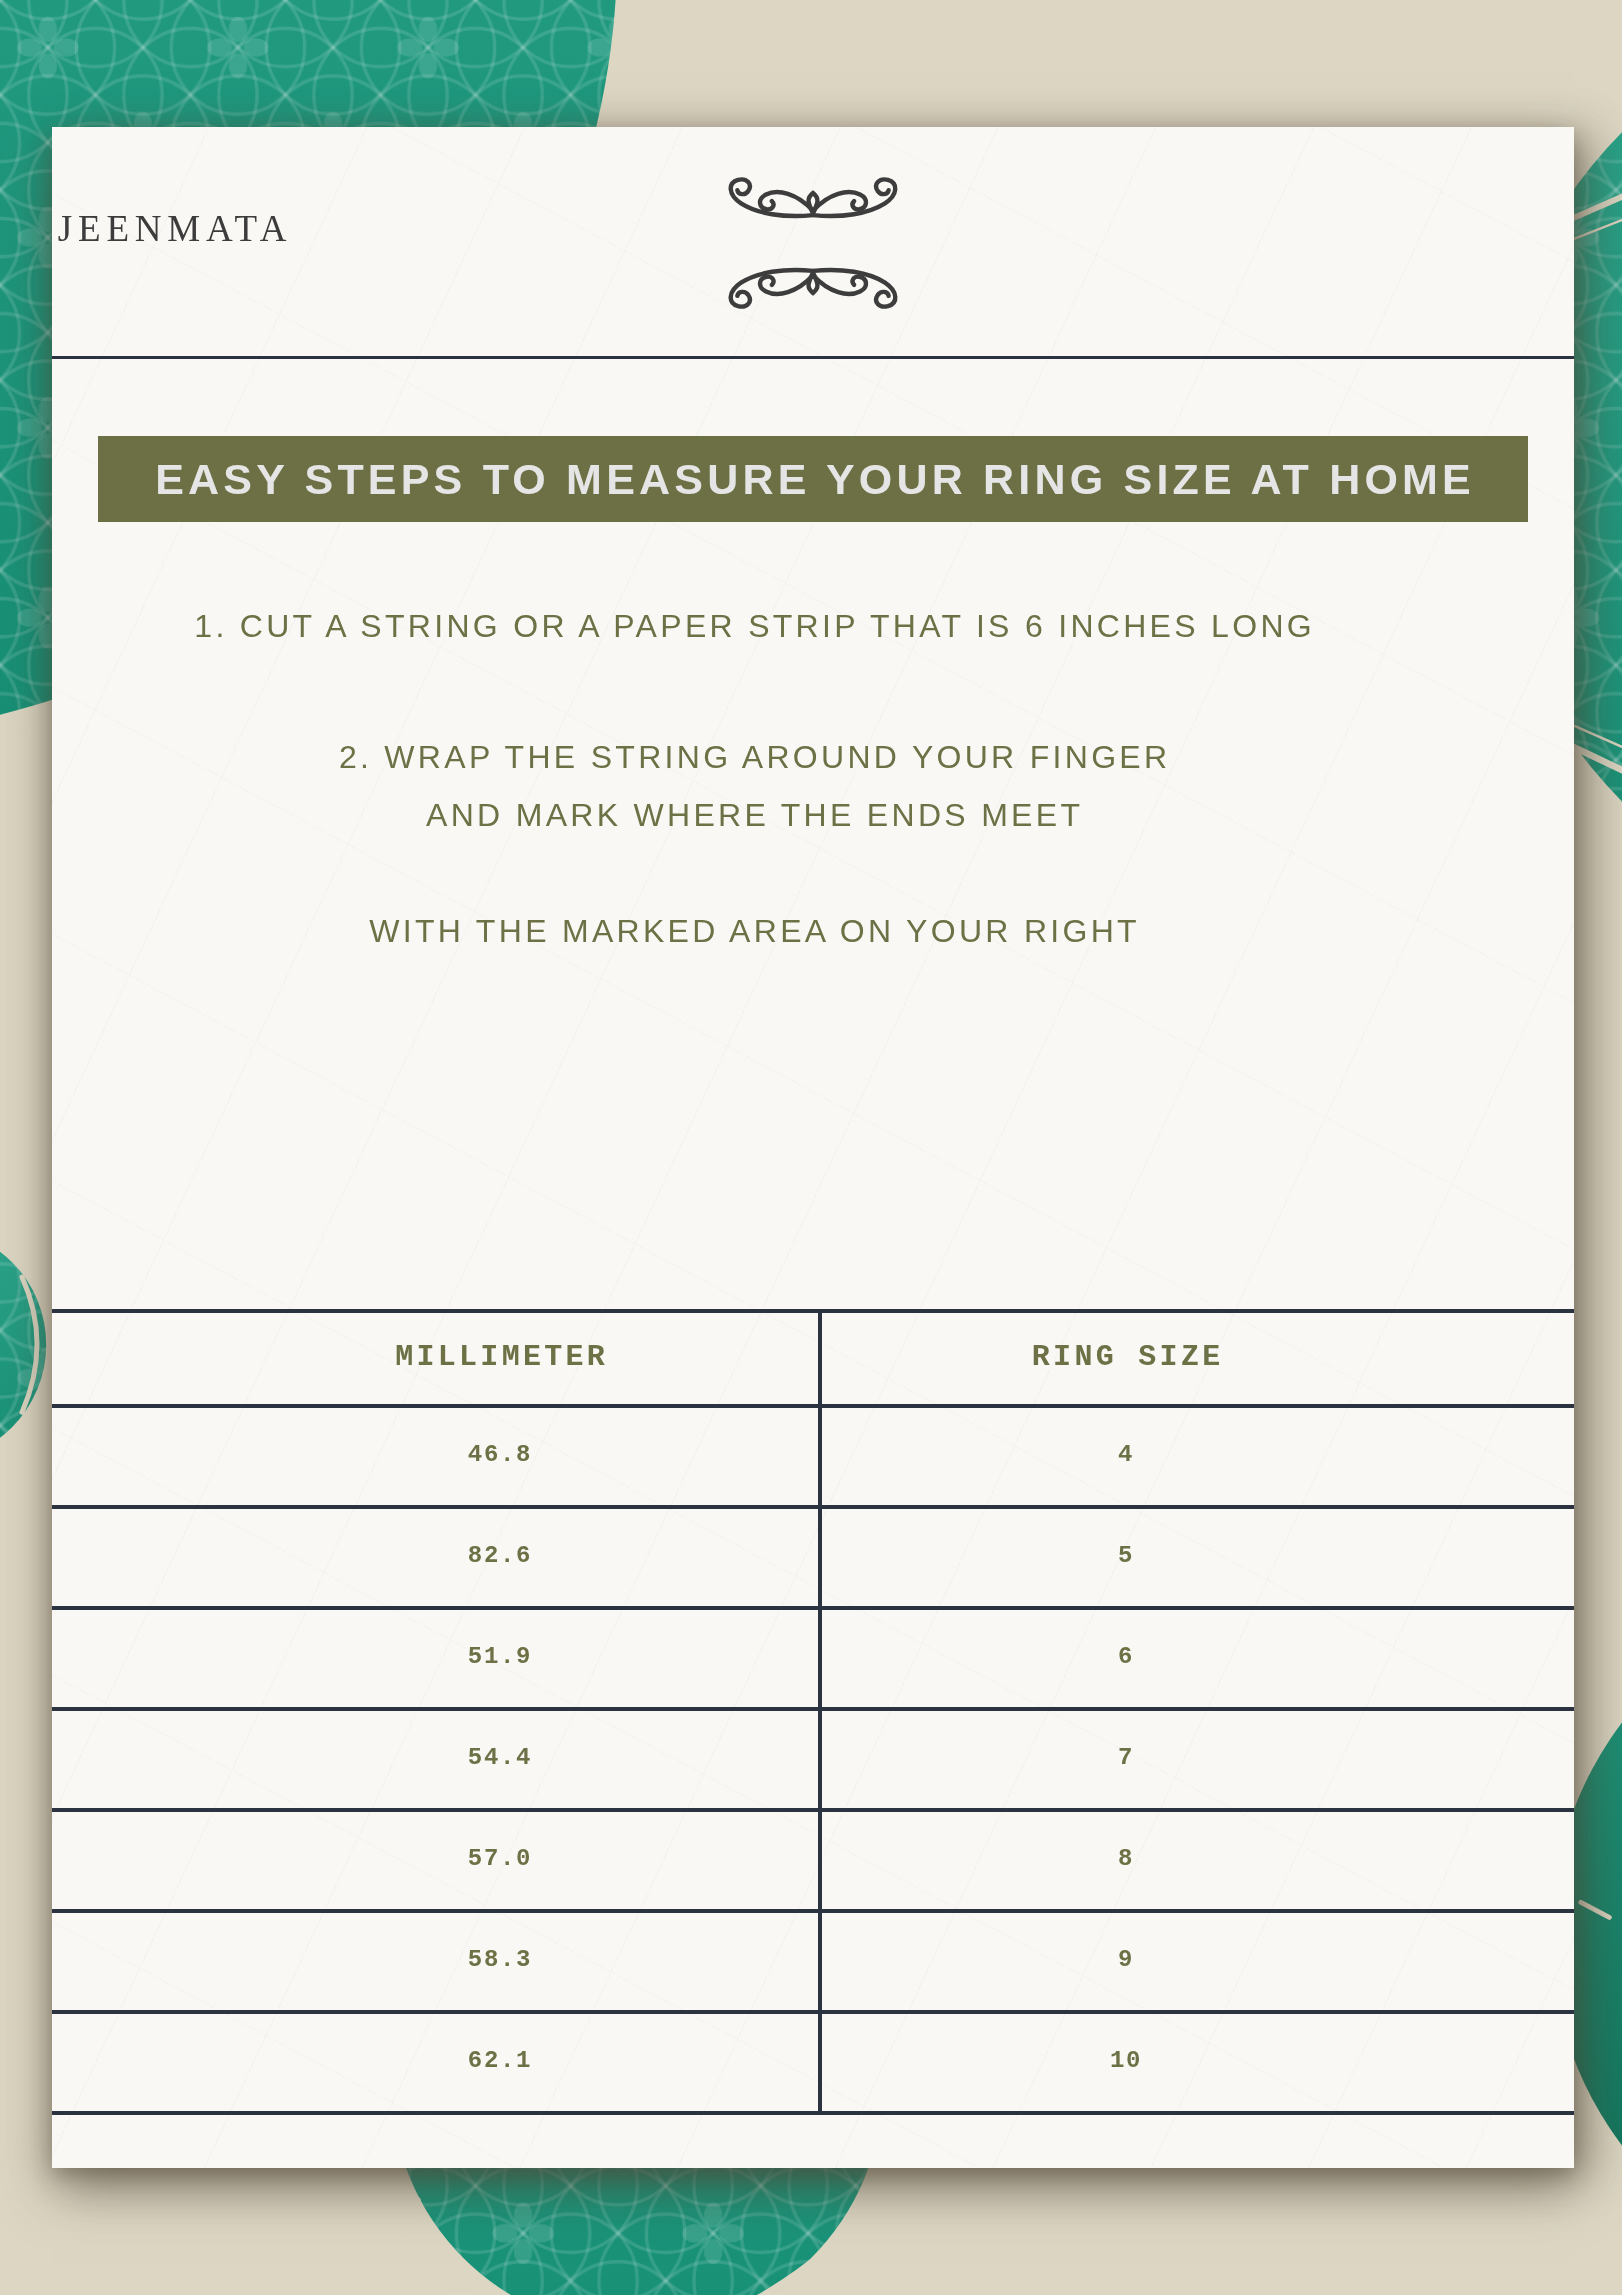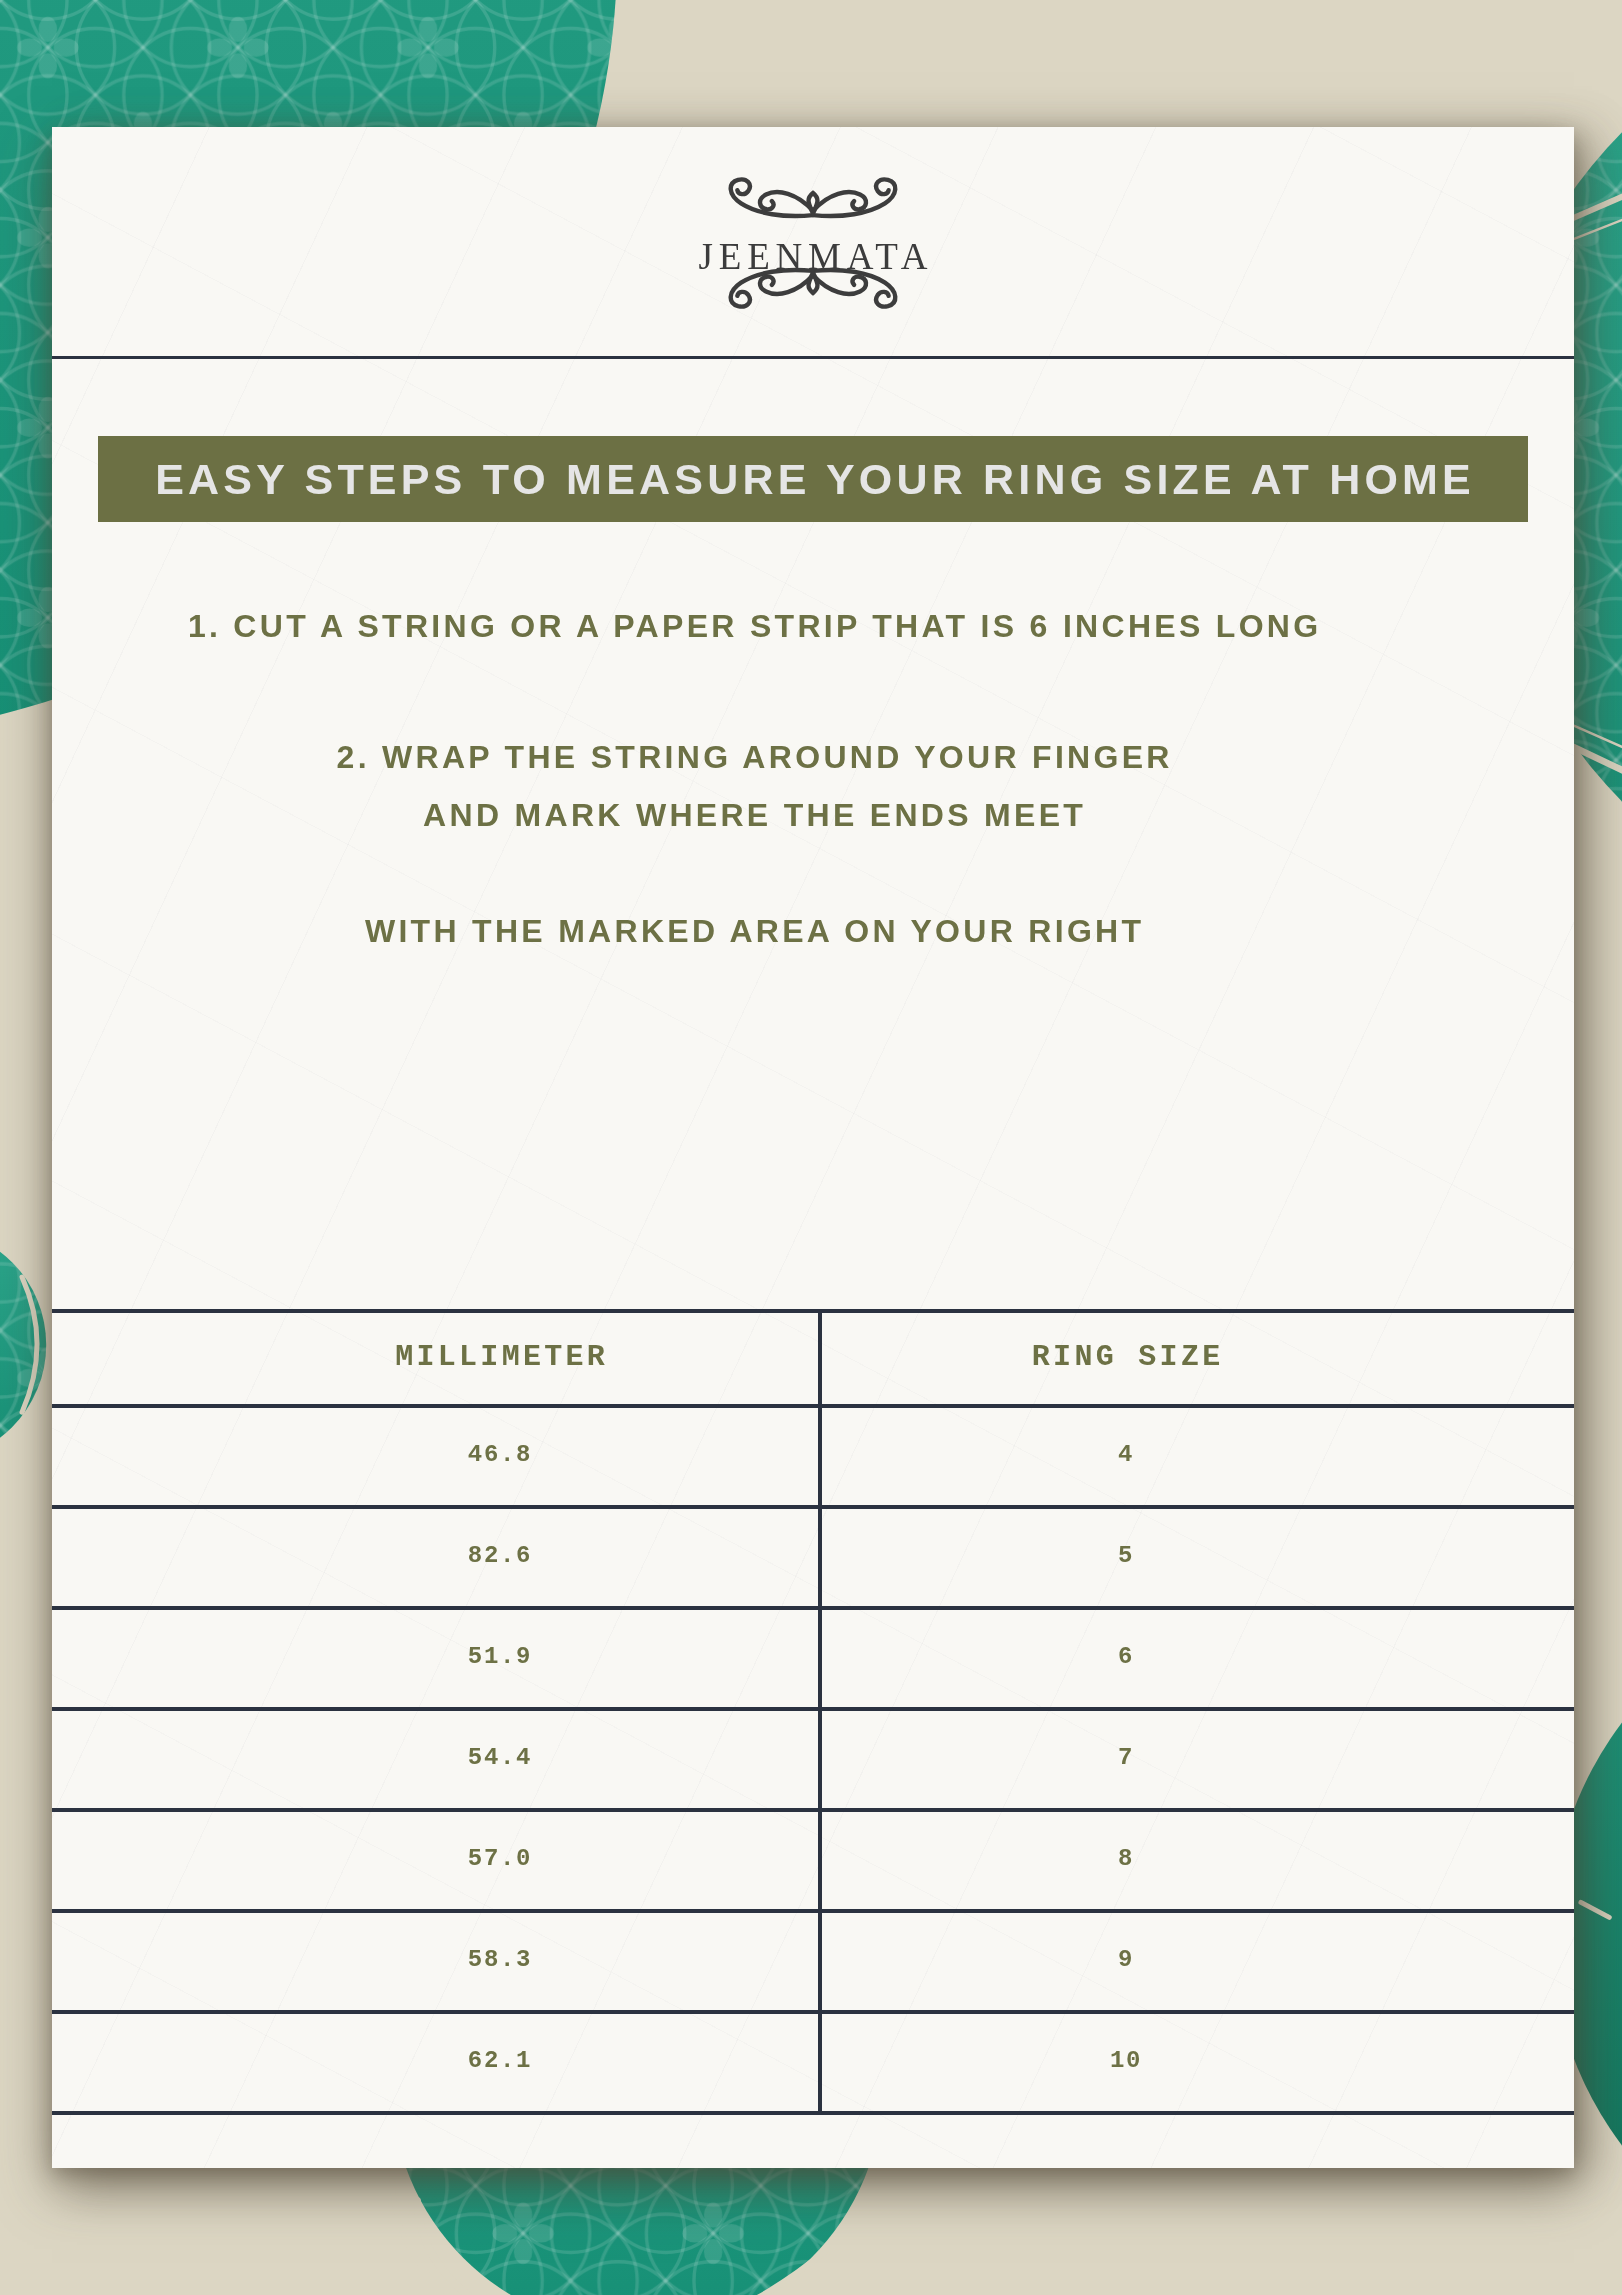--- a/index.html
+++ b/index.html
@@ -11,32 +11,32 @@
         background:#f9f8f4;
         background-image:
           repeating-linear-gradient(115deg,transparent 0 142px,rgba(130,130,145,.05) 142px 143px),
           repeating-linear-gradient(28deg,transparent 0 217px,rgba(130,130,145,.04) 217px 218px);
         box-shadow:0 20px 50px rgba(78,70,52,.55),0 6.7px 18.3px rgba(78,70,52,.35),
                    20px 8.3px 42px rgba(78,70,52,.30);}
 
   .flourish{position:absolute;left:50%;transform:translateX(-50%);}
   .flourish.top{top:47px;}
   .flourish.bottom{top:138px;transform:translateX(-50%) scaleY(-1);}
-  .brand{position:absolute;top:108px;left:0;width:100%;text-align:center;
+  .brand{position:absolute;top:80px;left:0;width:100%;text-align:left;
          font-family:"Liberation Serif",serif;font-size:37px;letter-spacing:5.8px;
          color:#3c3c3c;text-indent:5.8px;}
 
   .logo-divider{position:absolute;left:0;top:229px;width:100%;height:3.3px;background:#2b3240;}
 
   .banner{position:absolute;left:46px;top:309px;width:1430px;height:86px;background:#6c7044;}
   .banner span{display:block;width:100%;line-height:86px;text-align:center;
          color:#e5e5e5;font-weight:bold;font-size:43px;letter-spacing:4.2px;text-indent:4.2px;}
 
   .step{position:absolute;left:0;width:1402px;text-align:center;color:#6d7145;
-        font-weight:bold;font-size:32px;letter-spacing:3.3px;text-indent:3.3px;}
+        font-weight:normal;font-size:32px;letter-spacing:3.3px;text-indent:3.3px;}
   .s1{top:470px;line-height:58px;}
   .s2{top:601px;line-height:58px;}
   .s3{top:775px;line-height:59px;}
   .s4{top:955px;line-height:58px;}
 
   .tline{position:absolute;left:0;width:1522px;height:4.2px;background:#2b3240;}
   .vline{position:absolute;left:766px;top:1182px;width:4.2px;height:806px;background:#2b3240;}
   .cell{position:absolute;text-align:center;color:#6d7145;font-weight:bold;font-family:Liberation Mono, monospace;}
   .hcell{height:96px;line-height:96px;font-size:30px;letter-spacing:3.3px;text-indent:3.3px;}
   .vcell{height:74px;line-height:101px;font-size:24px;letter-spacing:1.7px;}

